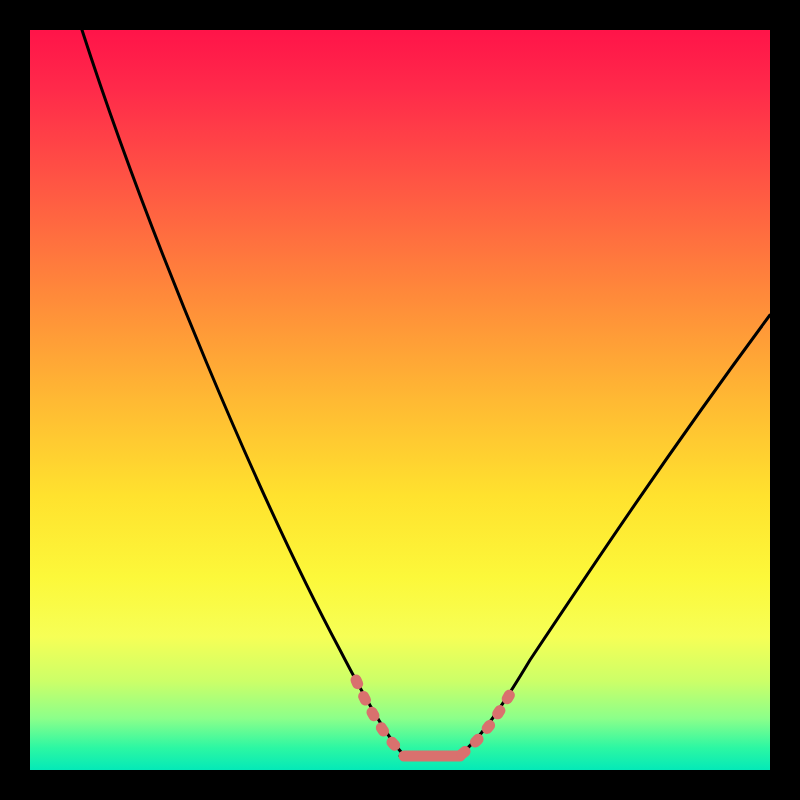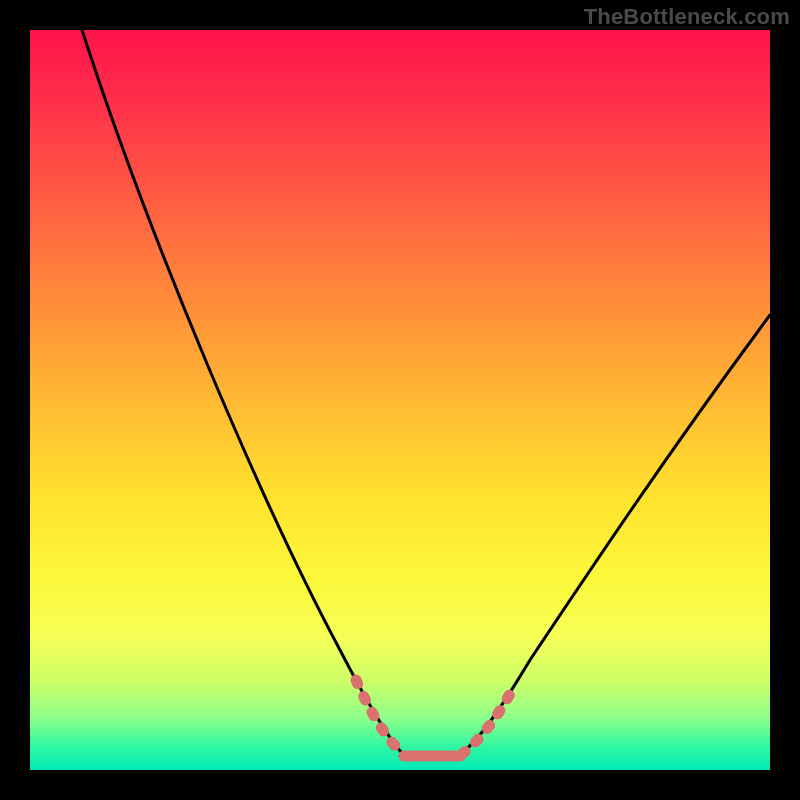--- a/index.html
+++ b/index.html
@@ -75,21 +75,20 @@
     fill: none;
     stroke: #d9716e;
     stroke-width: 11;
     stroke-linecap: round;
   }
 </style>
 </head>
 <body>
 
 <div class="frame">
-  <div class="watermark">TheBottleneck.com</div>
 
   <div class="plot-area">
     <svg class="curves" viewBox="0 0 740 740" preserveAspectRatio="none">
 
       <path class="curve" d="M 52 0
                C 120 210, 230 470, 310 620
                C 340 678, 360 710, 372 723
                L 380 726"></path>
 
       <path class="curve" d="M 370 726

